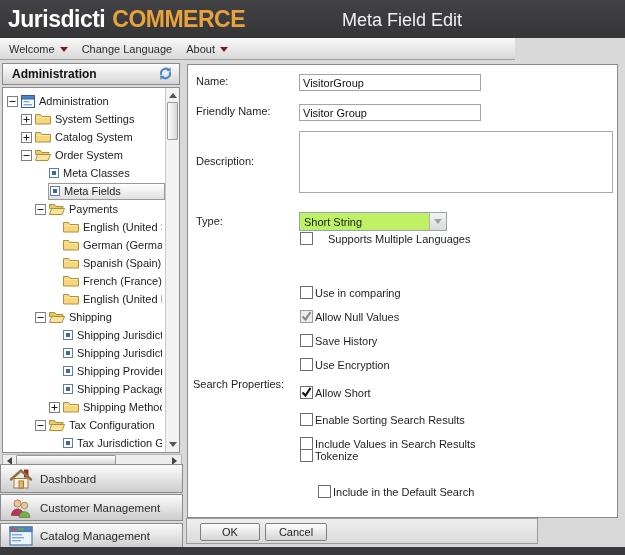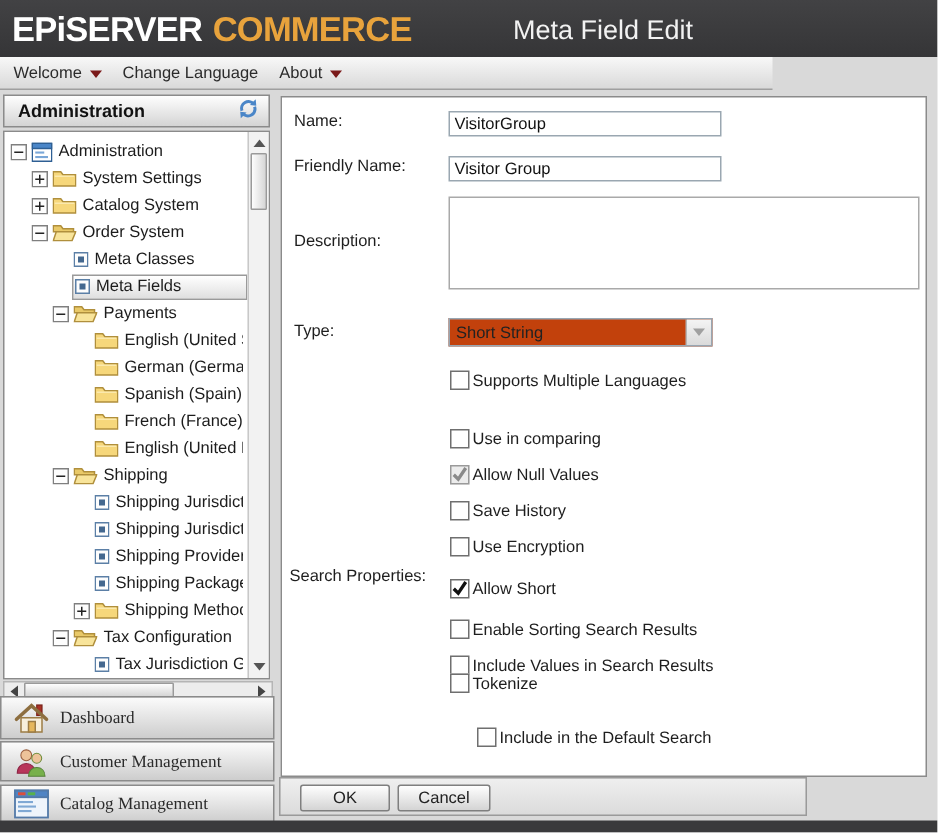--- a/index.html
+++ b/index.html
@@ -51,31 +51,31 @@
     background:#ededed; border:1px solid #b5b5b5; }
   .arr-l, .arr-r { position:absolute; top:2px; width:0; height:0;
     border-top:4px solid transparent; border-bottom:4px solid transparent; }
   .arr-l { left:4px; border-right:5px solid #444; }
   .arr-r { right:4px; border-left:5px solid #444; }
   .hthumb { position:absolute; left:13px; top:0; width:100px; height:10px;
     background:linear-gradient(#fdfdfd,#d6d6d6); border:1px solid #9a9a9a; border-radius:1px; }
   .side-panel { position:absolute; left:0; width:183px; border:1px solid #8b8b8b;
     background:linear-gradient(#fbfbfb,#cdcdcd); display:flex; align-items:center; cursor:default; }
   .side-panel .picon { margin:0 7px 0 8px; display:inline-flex; flex:none; }
-  .side-panel .plabel { font-size:11.5px; color:#2b2b2b;font-family:Liberation Serif, serif; }
+  .side-panel .plabel { font-size:11.5px; color:#2b2b2b; }
   
   #form-panel { position:absolute; left:187px; top:64px; width:431px; height:454px;
     background:#fff; border:1px solid #8b8b8b; }
   .flabel { position:absolute; left:8px; color:#1e1e1e; }
   .tinput { position:absolute; left:111px; width:182px; height:17px; border:1px solid #9aa7b1;
     font-family:"Liberation Sans",sans-serif; font-size:11px; padding:0 3px; color:#111; background:#fff; }
   #desc-area { position:absolute; left:111px; top:66px; width:314px; height:62px;
     border:1px solid #a9a9a9; resize:none; font-family:"Liberation Sans",sans-serif; font-size:11px; }
-  #type-select { position:absolute; left:111px; top:147px; width:176px; height:19px;
-    border:1px solid #98a6b2; background:#c2410c; display:flex; align-items:center; }
+  #type-select { position:absolute; left:111px; top:147px; width:148px; height:19px;
+    border:1px solid #98a6b2; background:#bef264; display:flex; align-items:center; }
   #type-select .val { flex:1; padding-left:4px; color:#222; }
   #type-select .btn { width:17px; height:100%; border-left:1px solid #b5b5b5;
     background:linear-gradient(#f4f4f4,#dadada); display:flex; align-items:center; justify-content:center; }
   #type-select .btn i { width:0; height:0; border-left:4px solid transparent;
     border-right:4px solid transparent; border-top:5px solid #a0a0a0; }
   .cb-row { position:absolute; left:112px; display:flex; align-items:center; }
   .cb-box { width:13px; height:13px; border:1px solid #6f6f6f; background:#fff; flex:none;
     display:inline-flex; align-items:center; justify-content:center; color:#111; }
   .cb-box.disabled { background:#ececec; border-color:#9a9a9a; color:#8a8a8a; }
   .cb-label { margin-left:2px; color:#1e1e1e; white-space:nowrap; }
@@ -87,21 +87,21 @@
     border:1px solid #7f7f7f; border-radius:2px; }
   #btn-ok { left:13px; width:60px; }
   #btn-cancel { left:78px; width:62px; }
   #bottom-strip { position:absolute; left:0; top:547px; width:625px; height:8px; background:#3a3a3c; }
 </style>
 </head>
 <body>
 
 <div id="header">
   <div id="logo">
-    <span class="lp">EPiSERVER</span><span class="ls">COMMERCE</span>
+    <span class="lp">Jurisdicti</span><span class="ls">COMMERCE</span>
   </div>
   <div id="page-title">Meta Field Edit</div>
 </div>
 
 <div id="menubar">
     <div class="menu-item">
       <span>Welcome</span>
       <span class="menu-arrow"></span>
     </div>
     <div class="menu-item">
@@ -475,21 +475,21 @@
   <span class="flabel" style="top:150px">Type:</span>
   <div id="type-select">
     <span class="val">Short String</span>
     <span class="btn">
         <i></i>
       </span>
   </div>
 
   <span class="flabel" style="top:313px; left:5px">Search Properties:</span>
 
-<div class="cb-row" style="top: 182px;">
+<div class="cb-row" style="top: 167px; gap: 13px;">
       <span class="cb-box"></span>
       <span class="cb-label">Supports Multiple Languages</span>
     </div>
     <div class="cb-row" style="top: 221px;">
       <span class="cb-box"></span>
       <span class="cb-label">Use in comparing</span>
     </div>
     <div class="cb-row" style="top: 245px;">
       <span class="cb-box disabled">
         <svg width="11" height="11" viewBox="0 0 11 11">

